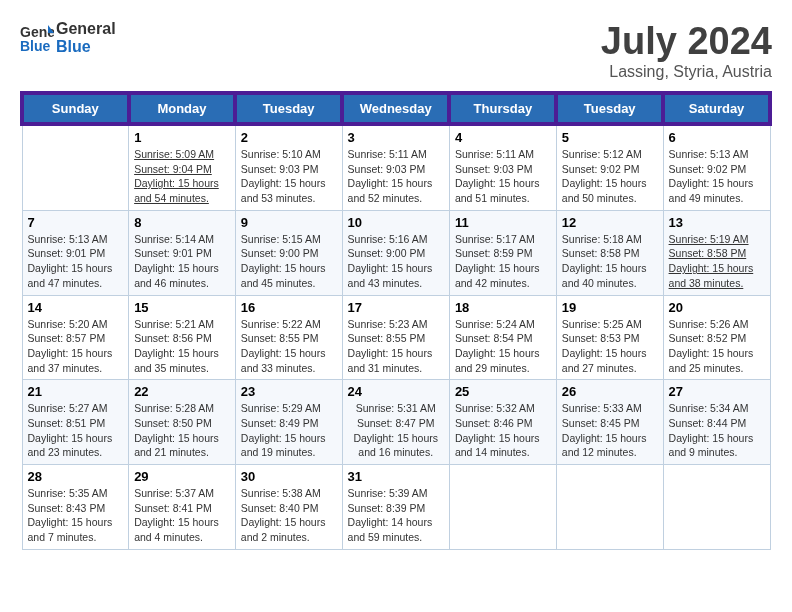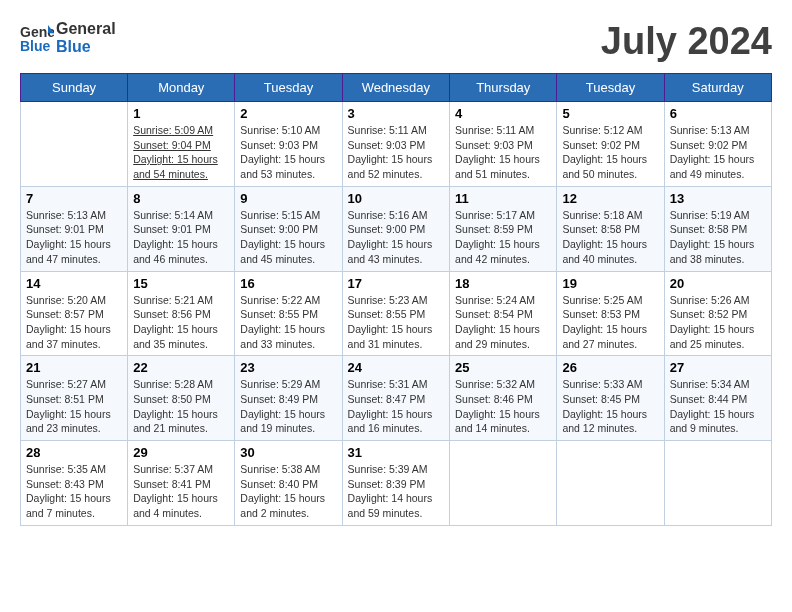--- a/index.html
+++ b/index.html
@@ -37,22 +37,22 @@
       width: 100%;
       border-collapse: collapse;
       font-size: 11px;
     }
     thead tr th {
       background-color: #2a6db5;
       color: #fff;
       text-align: center;
       padding: 6px 4px;
       font-size: 13px;
-      font-weight: normal;
-      border: 1px solid #4c1d95;
+      font-weight: bold;
+      border: 4px solid #4c1d95;
     }
     tbody tr td {
       border: 1px solid #c0d0e0;
       vertical-align: top;
       padding: 4px 5px;
       width: 108px;
       min-height: 80px;
     }
     tbody tr:nth-child(even) td {
       background-color: #f5f8fc;
@@ -85,20 +85,21 @@
       <text x="0" y="28" font-size="14" font-weight="bold" fill="#1a6bbf" font-family="Arial">Blue</text>
       <polygon points="28,2 34,10 28,10" fill="#1a6bbf"></polygon>
     </svg>
     <div style="display:flex;flex-direction:column;margin-left:-2px;">
       <span style="font-size:16px;font-weight:bold;color:#333;line-height:1.1;">General</span>
       <span style="font-size:16px;font-weight:bold;color:#1a6bbf;line-height:1.1;">Blue</span>
     </div>
   </div>
   <div class="title-area">
     <div class="main-title">July 2024</div>
+    <div class="subtitle">Lassing, Styria, Austria</div>
   </div>
 </div>
 
 <table>
   <thead>
     <tr>
     <th>Sunday</th>
         <th>Monday</th>
         <th>Tuesday</th>
         <th>Wednesday</th>
@@ -191,21 +192,21 @@
         </td>
         <td>
           <span class="day-number">12</span>
           <div class="day-info" style="white-space: pre-line;">Sunrise: 5:18 AM
 Sunset: 8:58 PM
 Daylight: 15 hours
 and 40 minutes.</div>
         </td>
         <td>
           <span class="day-number">13</span>
-          <div class="day-info" style="white-space: pre-line;">Sunrise: 5:19 AM
+          <div class="day-info" style="white-space: pre-line; text-decoration: underline;">Sunrise: 5:19 AM
 Sunset: 8:58 PM
 Daylight: 15 hours
 and 38 minutes.</div>
         </td>
       </tr>
       <tr>
         <td>
           <span class="day-number">14</span>
           <div class="day-info" style="white-space: pre-line;">Sunrise: 5:20 AM
 Sunset: 8:57 PM
@@ -272,21 +273,21 @@
         </td>
         <td>
           <span class="day-number">23</span>
           <div class="day-info" style="white-space: pre-line;">Sunrise: 5:29 AM
 Sunset: 8:49 PM
 Daylight: 15 hours
 and 19 minutes.</div>
         </td>
         <td>
           <span class="day-number">24</span>
-          <div class="day-info" style="white-space: pre-line;">Sunrise: 5:31 AM
+          <div class="day-info" style="white-space: pre-line; text-align: center;">Sunrise: 5:31 AM
 Sunset: 8:47 PM
 Daylight: 15 hours
 and 16 minutes.</div>
         </td>
         <td>
           <span class="day-number">25</span>
           <div class="day-info" style="white-space: pre-line;">Sunrise: 5:32 AM
 Sunset: 8:46 PM
 Daylight: 15 hours
 and 14 minutes.</div>

